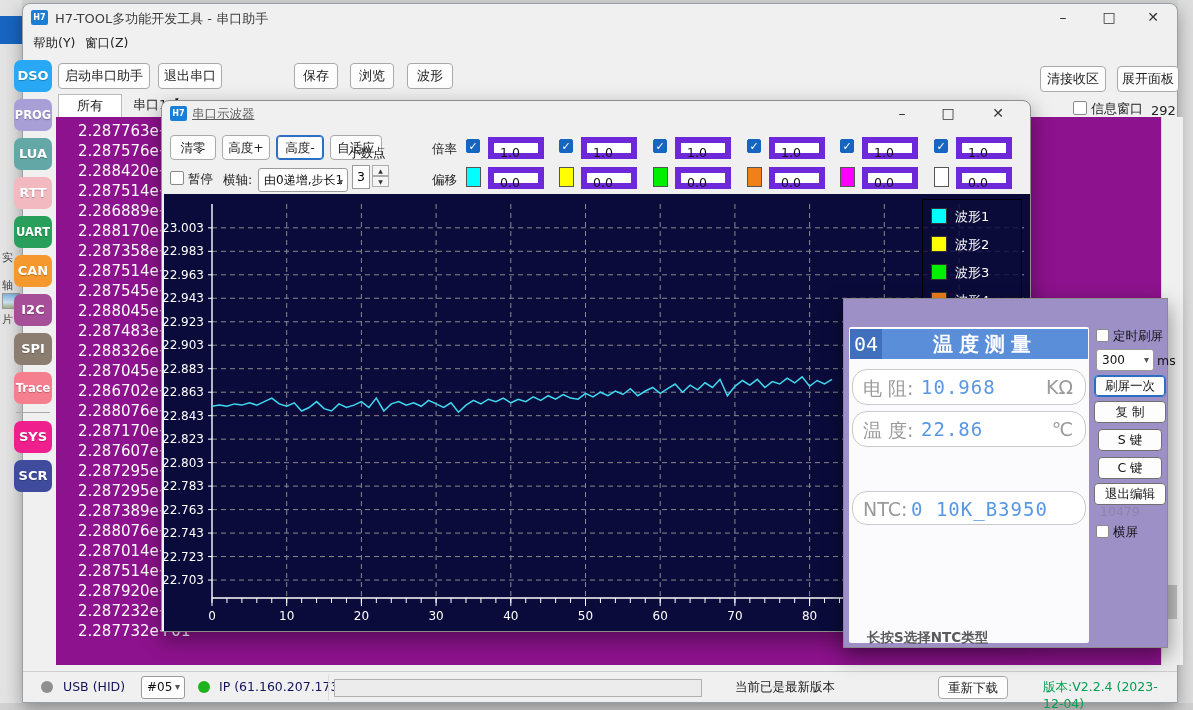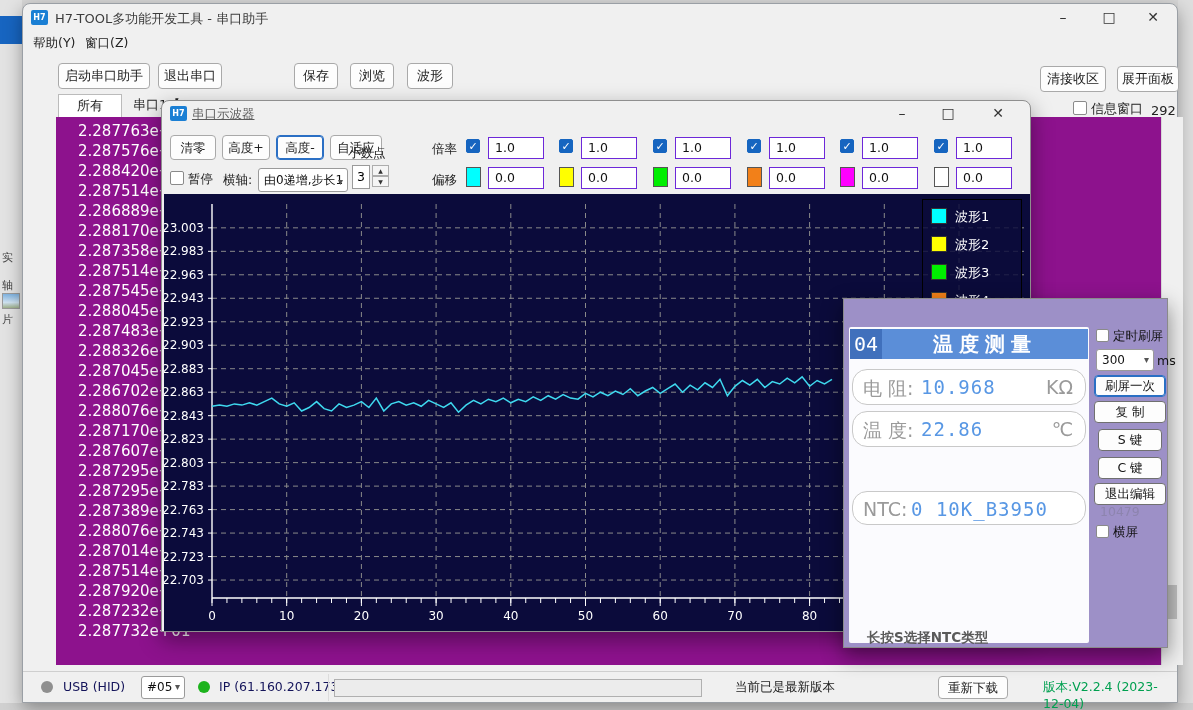--- a/index.html
+++ b/index.html
@@ -58,21 +58,21 @@
 
   
   #scope { position:absolute; left:161px; top:100px; width:870px; height:532px; background:#f0f0f0;
      border:1px solid #8f8f8f; border-radius:8px 8px 0 0; box-shadow:0 8px 22px rgba(0,0,0,.4); }
   #scope .titlebar { height:26px; }
   #scope .title-text { left:30px; top:5px; color:#5a5a5a; font-size:12.5px;text-decoration:underline; }
   .sc-btn { position:absolute; background:#fdfdfd; border:1px solid #a9a9a9; border-radius:4px;
      font-size:12.5px; color:#222; text-align:center; height:25px; line-height:23px; }
   .sc-btn.focus { border:1px solid #2a6fc4; box-shadow:0 0 0 1px #2a6fc4 inset; }
   .sc-label { position:absolute; font-size:12.5px; color:#222; }
-  .ch-input { position:absolute; width:56px; height:22px; background:#fff; border:1px solid #6d28d9;
+  .ch-input { position:absolute; width:56px; height:22px; background:#fff; border:6px solid #6d28d9;
      font-size:12.5px; color:#111; line-height:20px; padding-left:6px; }
   .swatch { position:absolute; width:15px; height:20px; border:1px solid #555; }
   .dropdown { position:absolute; background:#fff; border:1px solid #9a9a9a; border-radius:3px;
      font-size:12px; color:#111; line-height:20px; padding-left:5px; }
   .dropdown .arr { position:absolute; right:4px; top:0; color:#555; font-size:10px; }
   .spin-box { position:absolute; width:18px; height:24px; background:#fff; border:1px solid #9a9a9a;
      font-size:12.5px; text-align:center; line-height:22px; }
   .spin-arrows { position:absolute; width:17px; height:24px; }
   .spin-arrows div { width:17px; height:11px; background:#f5f5f5; border:1px solid #adadad;
      font-size:6px; text-align:center; line-height:10px; color:#333; }
@@ -161,20 +161,34 @@
     <div class="tool-btn" style="left:384px;top:59px;width:46px">波形</div>
     <div class="tool-btn" style="left:1017px;top:62px;width:66px">清接收区</div>
     <div class="tool-btn" style="left:1094px;top:62px;width:62px">展开面板</div>
 
     <div class="tab sel" style="left:35px;top:90px;width:64px">所有</div>
     <div class="tab" style="left:110px;top:90px;width:92px;text-align:left;overflow:hidden;white-space:nowrap">串口1【485/</div>
     <span class="chk" style="left:1050px;top:97px"></span>
     <div style="position:absolute;left:1068px;top:96px;font-size:13px;color:#222">信息窗口</div>
     <div class="rx-count" style="left:1128px;top:99px">292</div>
 
+    <div id="sidebar">
+        <div class="side-btn" style="background: rgb(41, 169, 245);">DSO</div>
+        <div class="side-btn" style="background: rgb(167, 159, 214); font-size: 11.5px;">PROG</div>
+        <div class="side-btn" style="background: rgb(99, 168, 166);">LUA</div>
+        <div class="side-btn" style="background: rgb(242, 185, 192);">RTT</div>
+        <div class="side-btn" style="background: rgb(40, 160, 92); font-size: 11.5px;">UART</div>
+        <div class="side-btn" style="background: rgb(245, 153, 46);">CAN</div>
+        <div class="side-btn" style="background: rgb(166, 78, 151);">I2C</div>
+        <div class="side-btn" style="background: rgb(139, 125, 112);">SPI</div>
+        <div class="side-btn" style="background: rgb(245, 127, 142); font-size: 11.5px;">Trace</div>
+        <div class="side-sep"></div>
+        <div class="side-btn" style="background: rgb(240, 31, 142);">SYS</div>
+        <div class="side-btn" style="background: rgb(63, 76, 158);">SCR</div>
+      </div>
 
     <div id="rx-area">
       <div id="rx-list">
           <div class="rx-line">2.287763e+01</div>
           <div class="rx-line">2.287576e+01</div>
           <div class="rx-line">2.288420e+01</div>
           <div class="rx-line">2.287514e+01</div>
           <div class="rx-line">2.286889e+01</div>
           <div class="rx-line">2.288170e+01</div>
           <div class="rx-line">2.287358e+01</div>

